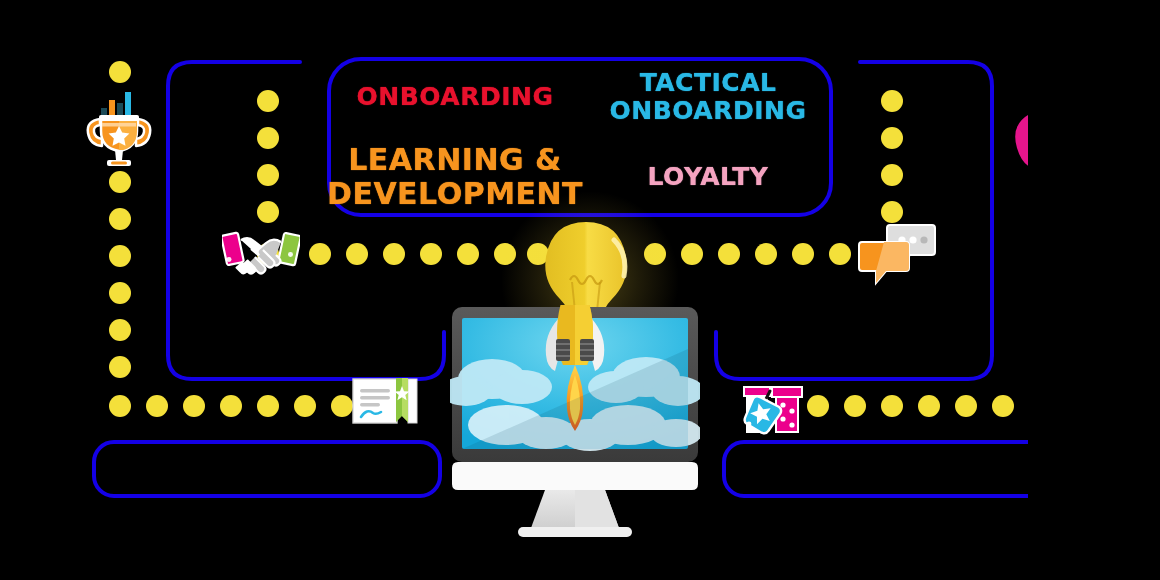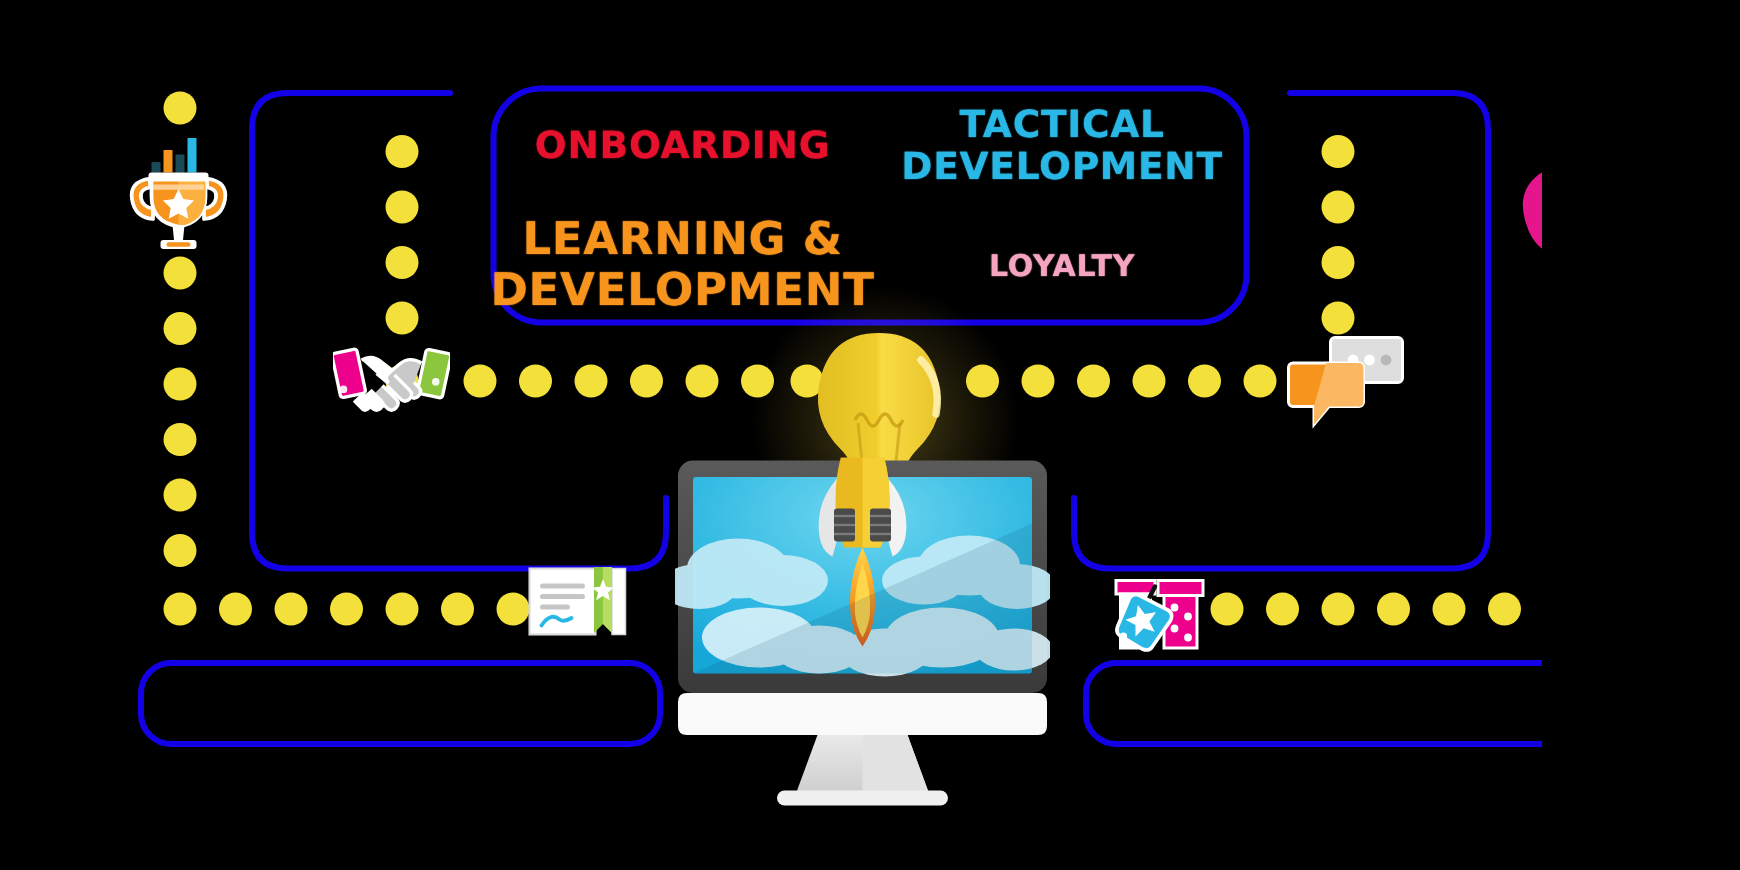--- a/index.html
+++ b/index.html
@@ -53,21 +53,21 @@
     font-family: "DejaVu Sans", "Liberation Sans", sans-serif;
     font-weight: bold;
     letter-spacing: 0.5px;
     line-height: 1.12;
     white-space: pre-line;
     text-shadow: 0 0 1px currentColor;
   }
   .kw-onboarding   { font-size: 25px; }
   .kw-tactical     { font-size: 25px; }
   .kw-learning     { font-size: 30px; }
-  .kw-loyalty      { font-size: 20px; }
+  .kw-loyalty      { font-size: 25px; }
 
   .empty-pill {
     position: absolute;
     box-sizing: border-box;
     border: 4px solid var(--track);
     border-radius: 22px;
     background: transparent;
   }
   #pill-left  { left: 92px;  top: 440px; width: 350px; height: 58px; }
   #pill-right { left: 722px; top: 440px; width: 350px; height: 58px; }
@@ -198,21 +198,21 @@
       <circle cx="729" cy="254" r="11" fill="#F4E03A"></circle>
       <circle cx="692" cy="254" r="11" fill="#F4E03A"></circle>
       <circle cx="655" cy="254" r="11" fill="#F4E03A"></circle>
     </g>
   </svg>
 
   <div class="label-box" id="keyword-panel-border"></div>
   <div class="label-grid">
     <div class="kw kw-onboarding" style="color: rgb(232, 17, 45);">ONBOARDING</div>
     <div class="kw kw-tactical" style="color: rgb(41, 184, 229);">TACTICAL
-DEVELOPMENT</div>
+ONBOARDING</div>
     <div class="kw kw-learning" style="color: rgb(247, 148, 30);">LEARNING &amp;
 DEVELOPMENT</div>
     <div class="kw kw-loyalty" style="color: rgb(244, 163, 192);">LOYALTY</div>
   </div>
 
   <div class="empty-pill" id="pill-left"></div>
   <div class="empty-pill" id="pill-right"></div>
 
   <div class="icon" id="icon-trophy">
     <svg viewBox="0 0 70 86" width="70" height="86">

